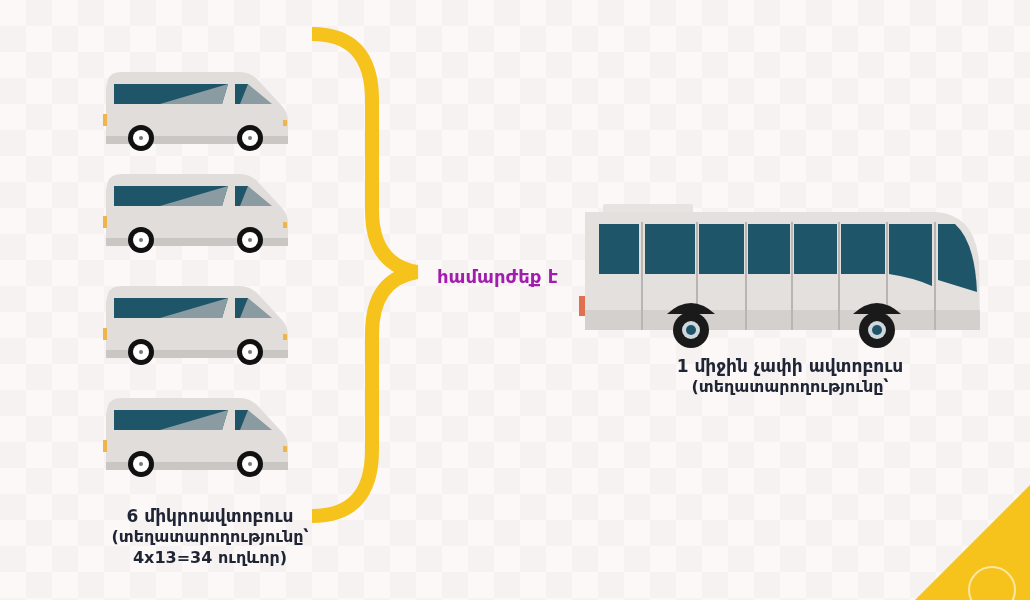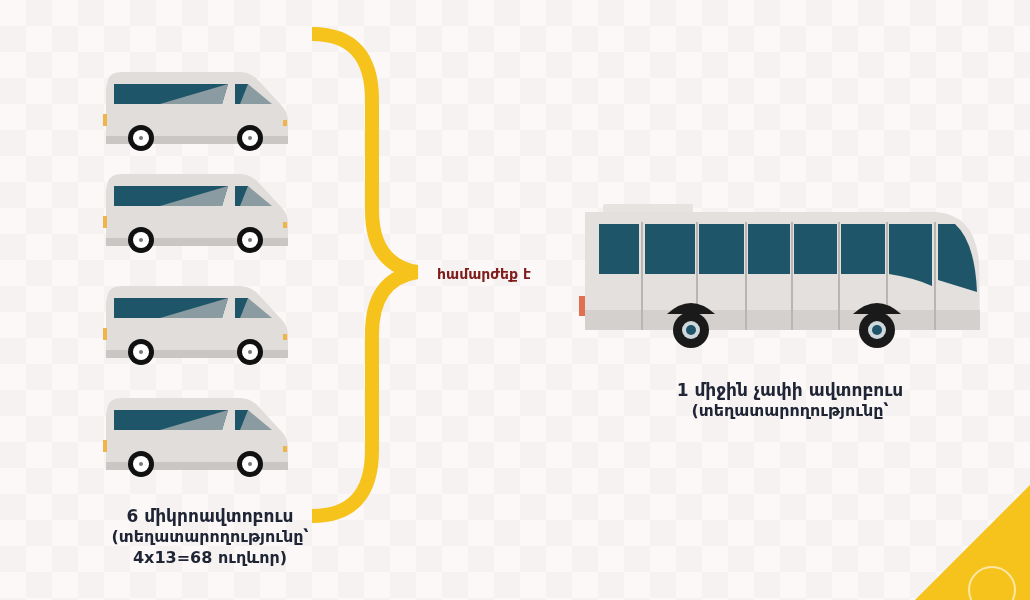--- a/index.html
+++ b/index.html
@@ -6,21 +6,21 @@
   body{width:1030px;height:600px;overflow:hidden;position:relative;background:#fbf8f7;font-family:"DejaVu Sans",sans-serif;}
   .bg{position:absolute;inset:0;
     background-image:
       linear-gradient(45deg, rgba(0,0,0,0.025) 25%, transparent 25%, transparent 75%, rgba(0,0,0,0.025) 75%),
       linear-gradient(45deg, rgba(0,0,0,0.025) 25%, transparent 25%, transparent 75%, rgba(0,0,0,0.025) 75%);
     background-size:52px 52px;background-position:0 0,26px 26px;}
   .van{position:absolute;left:100px;width:190px;height:90px;}
   .caption{position:absolute;text-align:center;color:#1f2535;font-weight:bold;}
   .caption .main{font-size:17px;}
   .caption .sub{font-size:16px;line-height:21px;}
-  .equiv{position:absolute;left:437px;top:266px;font-size:14px;font-weight:bold;color:#7f1d1d;}
+  .equiv{position:absolute;left:437px;top:266px;font-size:18px;font-weight:bold;color:#a21caf;}
   .corner{position:absolute;right:0;bottom:0;width:0;height:0;border-style:solid;border-width:0 0 115px 115px;border-color:transparent transparent #f6c31c transparent;}
   .corner-icon{position:absolute;right:14px;bottom:-14px;width:44px;height:44px;border:2px solid rgba(255,255,255,0.6);border-radius:50%;}
 </style>
 </head>
 <body>
 
 <div class="bg"></div>
 
 <svg class="van" style="top:66px" viewBox="0 0 190 90">
   <path d="M8 14 Q10 6 22 6 L140 6 Q150 6 158 14 L182 40 Q188 46 188 56 L188 76 L6 76 L6 22 Z" fill="#e0dddb"></path>
@@ -123,22 +123,22 @@
     <circle cx="116" cy="128" r="9" fill="#cfd8dc"></circle>
     <circle cx="116" cy="128" r="5" fill="#1e5568"></circle>
   <circle cx="302" cy="128" r="18" fill="#1a1a1a"></circle>
     <circle cx="302" cy="128" r="9" fill="#cfd8dc"></circle>
     <circle cx="302" cy="128" r="5" fill="#1e5568"></circle>
 </svg>
 
 <div class="caption" style="left:80px;top:506px;width:260px;">
   <div class="main">6 միկրոավտոբուս</div>
   <div class="sub">(տեղատարողությունը՝</div>
-  <div class="sub">4x13=68 ուղևոր)</div>
+  <div class="sub">4x13=34 ուղևոր)</div>
 </div>
 
-<div class="caption" style="left:620px;top:380px;width:340px;">
+<div class="caption" style="left:620px;top:356px;width:340px;">
   <div class="main">1 միջին չափի ավտոբուս</div>
   <div class="sub">(տեղատարողությունը՝</div>
 </div>
 
 <div class="corner"></div>
 <div class="corner-icon"></div>
 
 </body></html>

